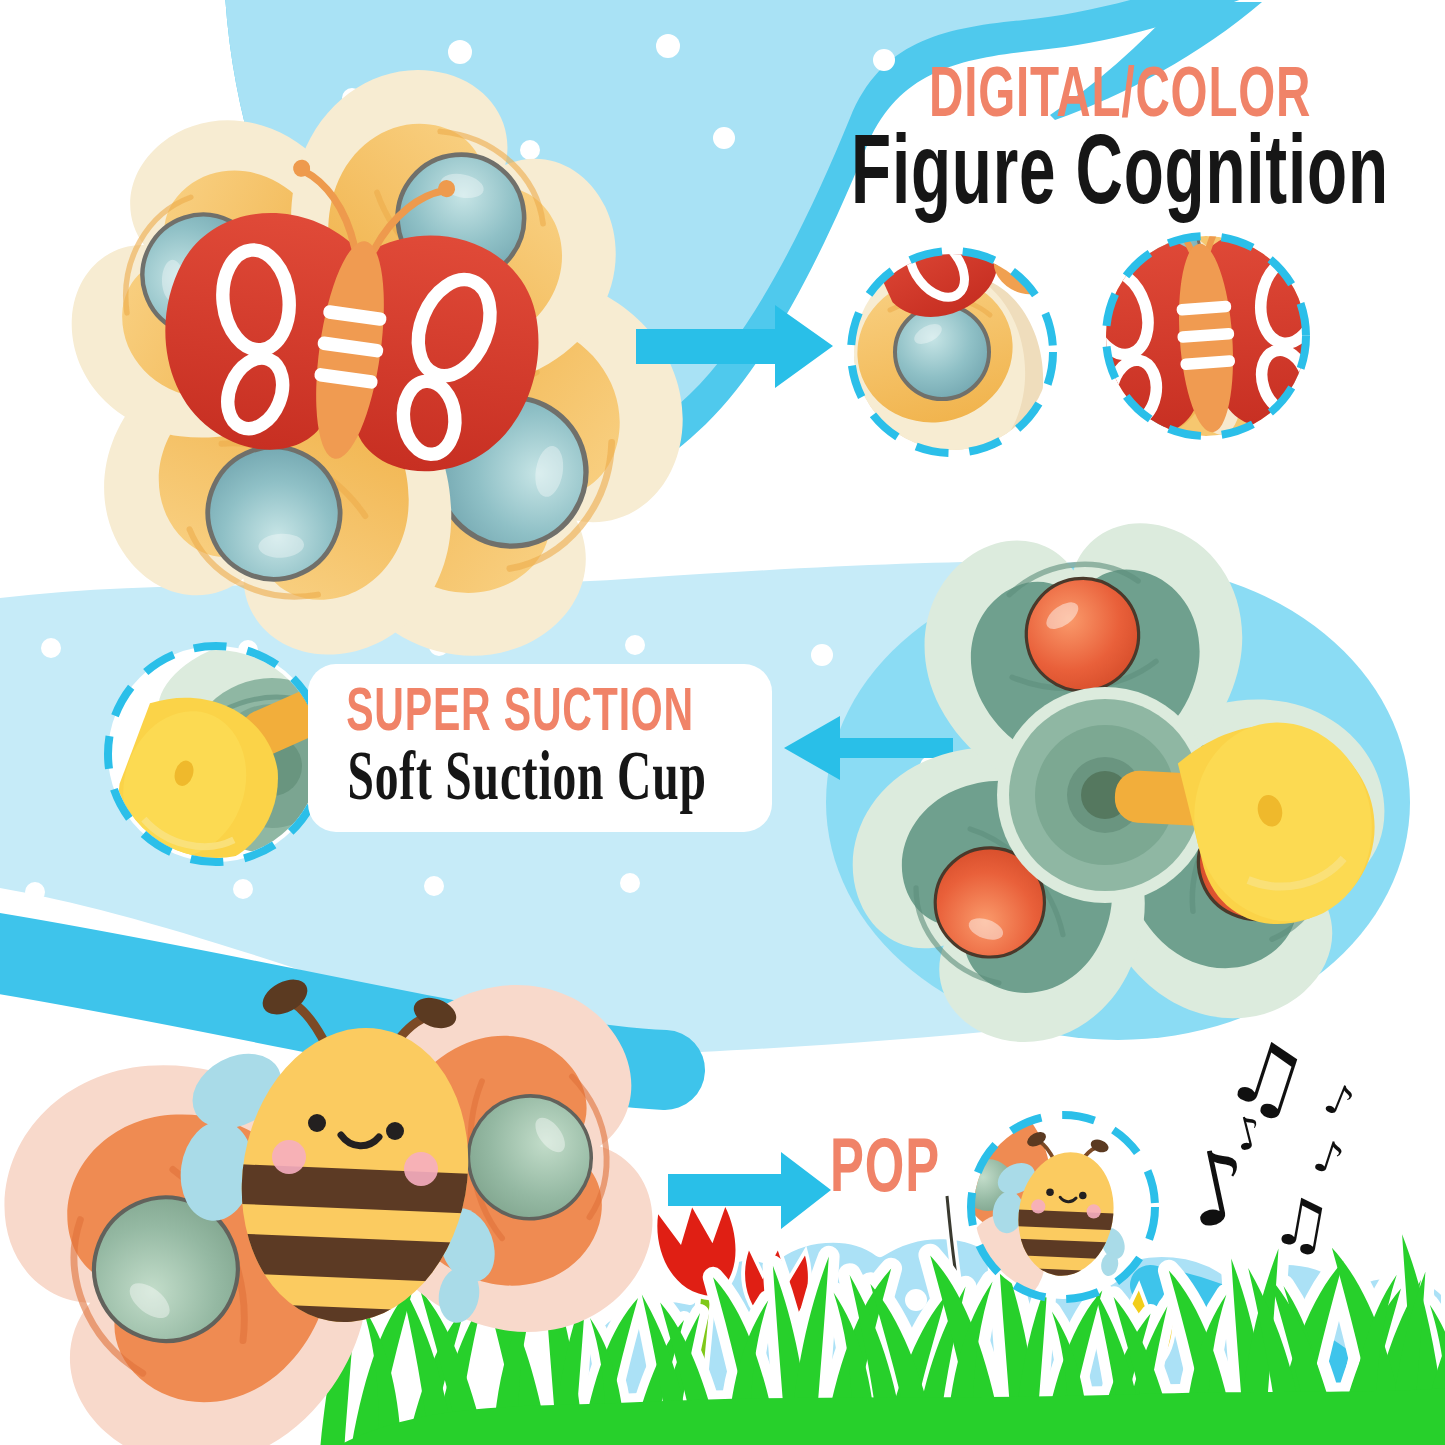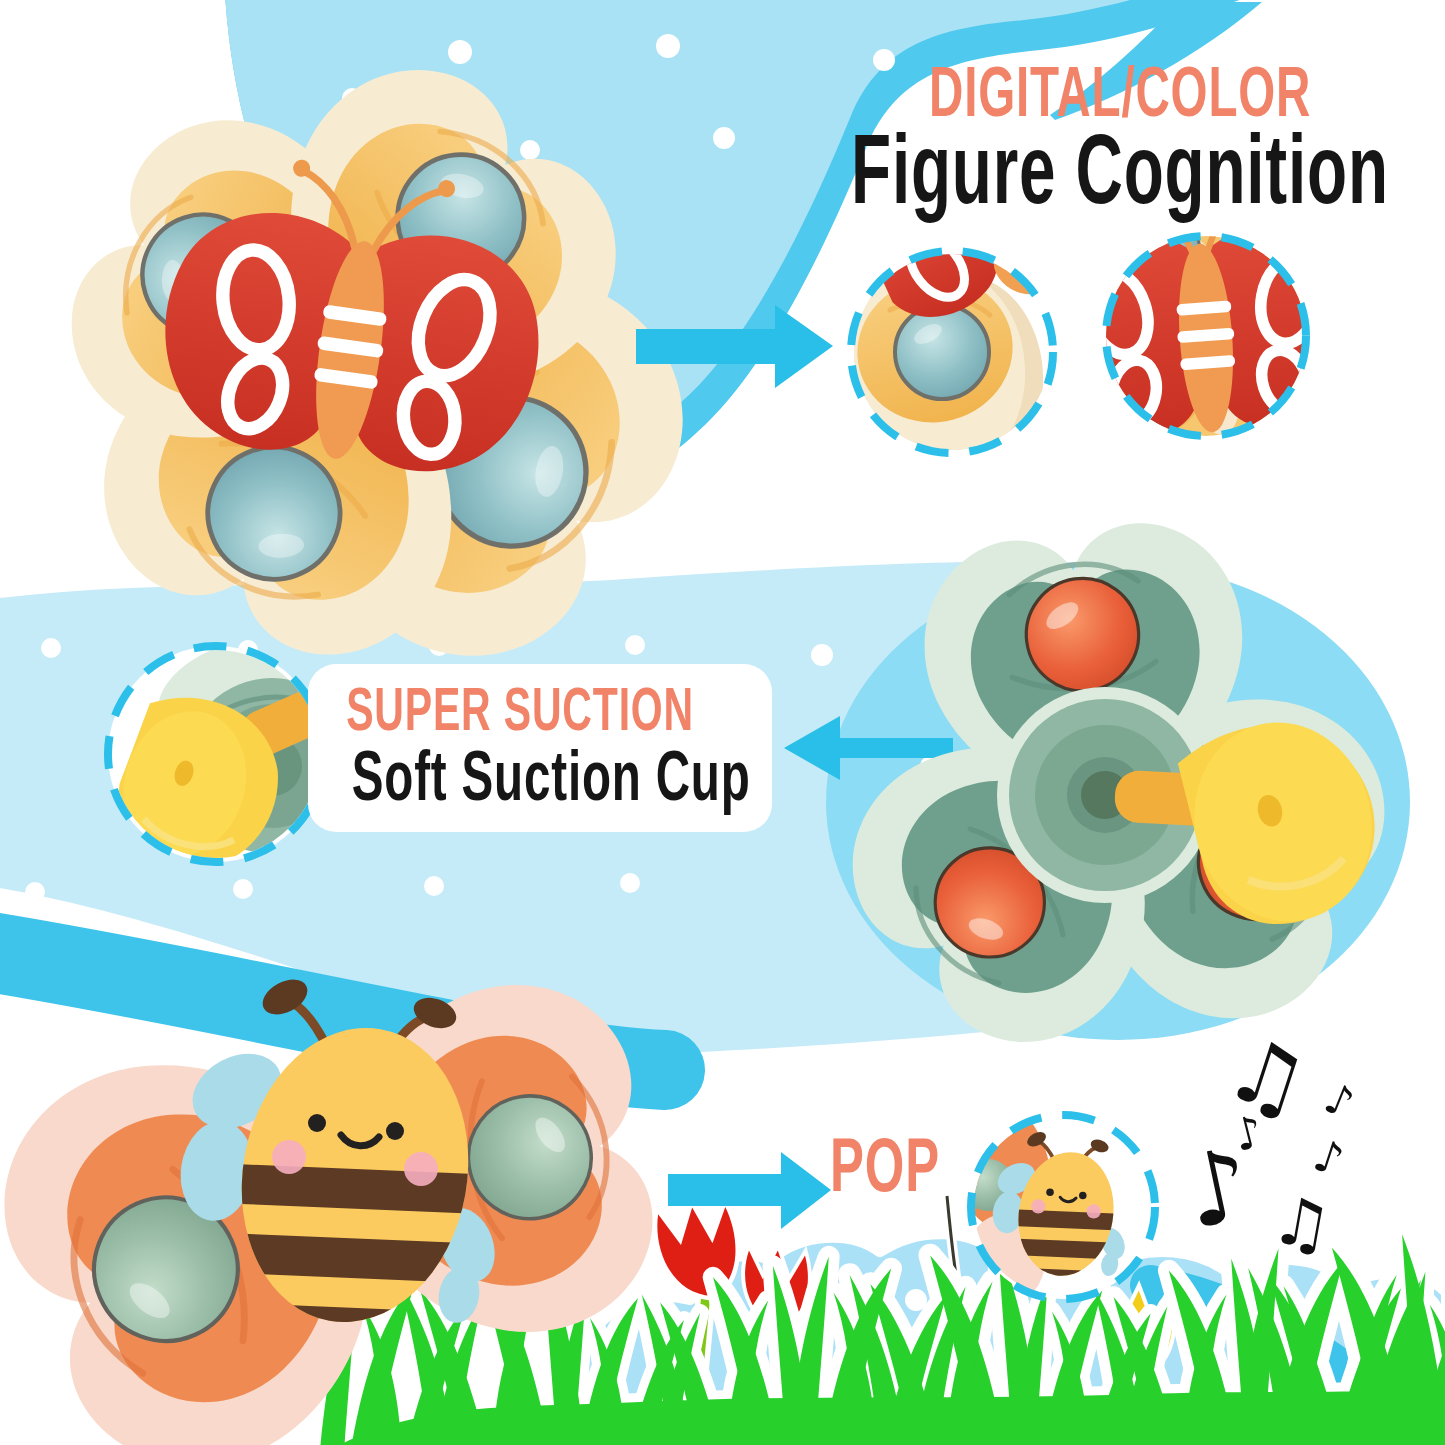--- a/index.html
+++ b/index.html
@@ -8,21 +8,21 @@
   .abs{position:absolute;}
   svg.bg{position:absolute;left:0;top:0;width:1445px;height:1445px;}
   .cond{display:inline-block;transform:scale(0.82,1.22);transform-origin:50% 50%;
         white-space:nowrap;font-weight:bold;letter-spacing:1px;line-height:1;}
   .feat1{left:790px;top:58px;width:660px;text-align:center;z-index:5;}
   .feat1 .t{font-size:58px;color:#F08368;height:66px;}
   .feat1 .s{font-size:80px;color:#161616;height:92px;}
   .feat2{left:308px;top:664px;width:464px;height:168px;background:#ffffff;
          border-radius:28px;z-index:5;}
   .feat2 .t{font-size:50px;color:#F08368;margin-top:16px;height:58px;}
-  .feat2 .s{font-size:58px;color:#161616;margin-top:4px;height:64px;}
+  .feat2 .s{font-size:58px;color:#161616;margin-top:4px;height:64px;font-family:Liberation Serif, serif;}
   .pop{left:818px;top:1134px;width:180px;text-align:left;z-index:5;}
   .pop .t{font-size:62px;color:#F08368;}
   .swY{stroke:#ECAC4B;stroke-width:5;fill:none;opacity:.6;stroke-linecap:round;}
   .swG{stroke:#5E8D7B;stroke-width:5;fill:none;opacity:.6;stroke-linecap:round;}
   .swO{stroke:#E0713A;stroke-width:5;fill:none;opacity:.6;stroke-linecap:round;}
   .dash{fill:none;stroke:#2BBFE9;stroke-width:8;stroke-dasharray:33 21;}
   .ghalo{fill:#fff;stroke:#fff;stroke-width:18px;stroke-linejoin:round;}
   .gfill{fill:#27D02B;}
   .mnote{font-family:"DejaVu Sans",sans-serif;fill:#101010;text-anchor:middle;}
   .wdot{fill:#ffffff;}

